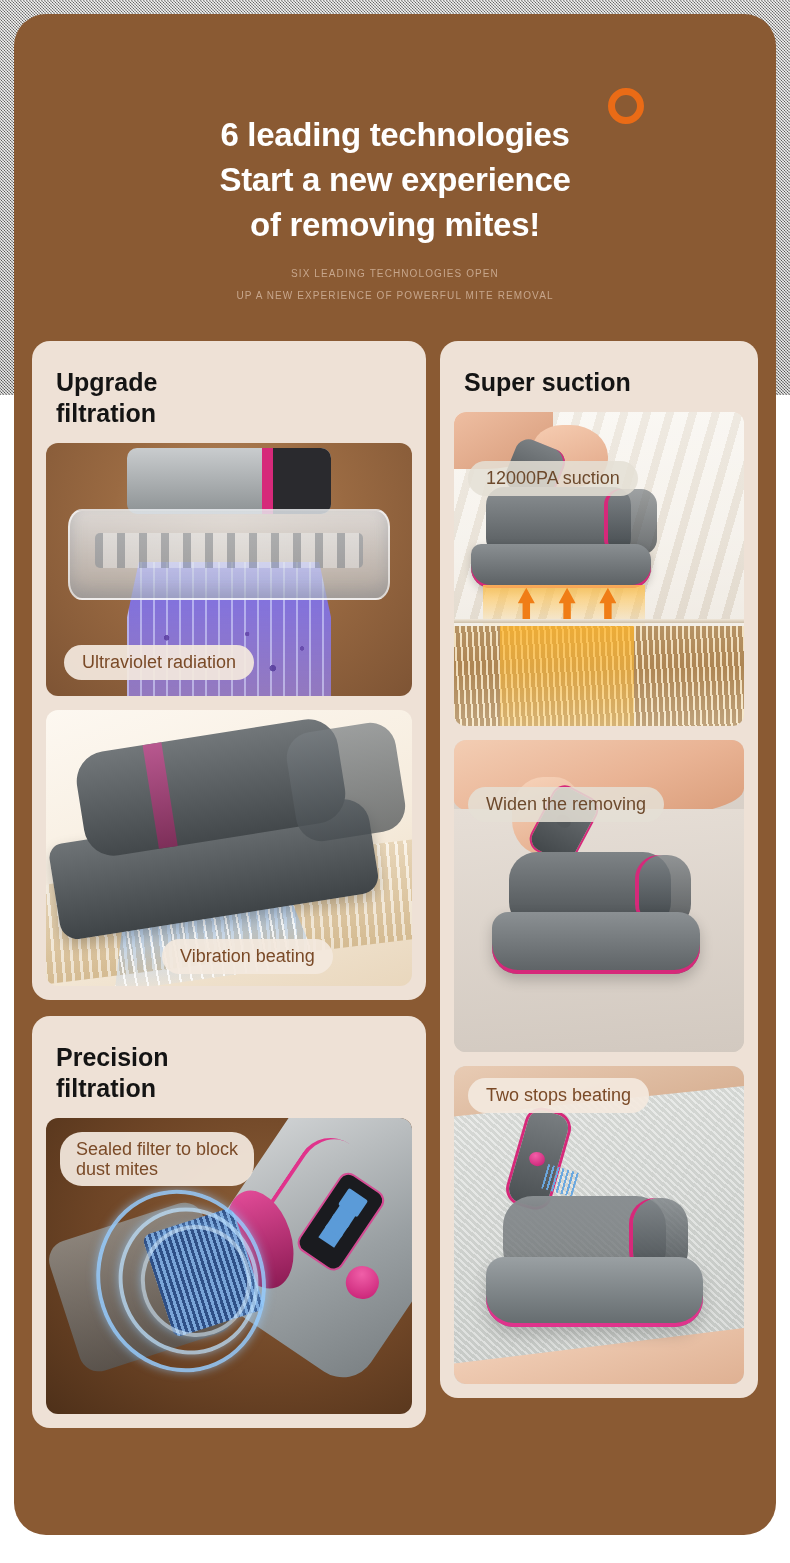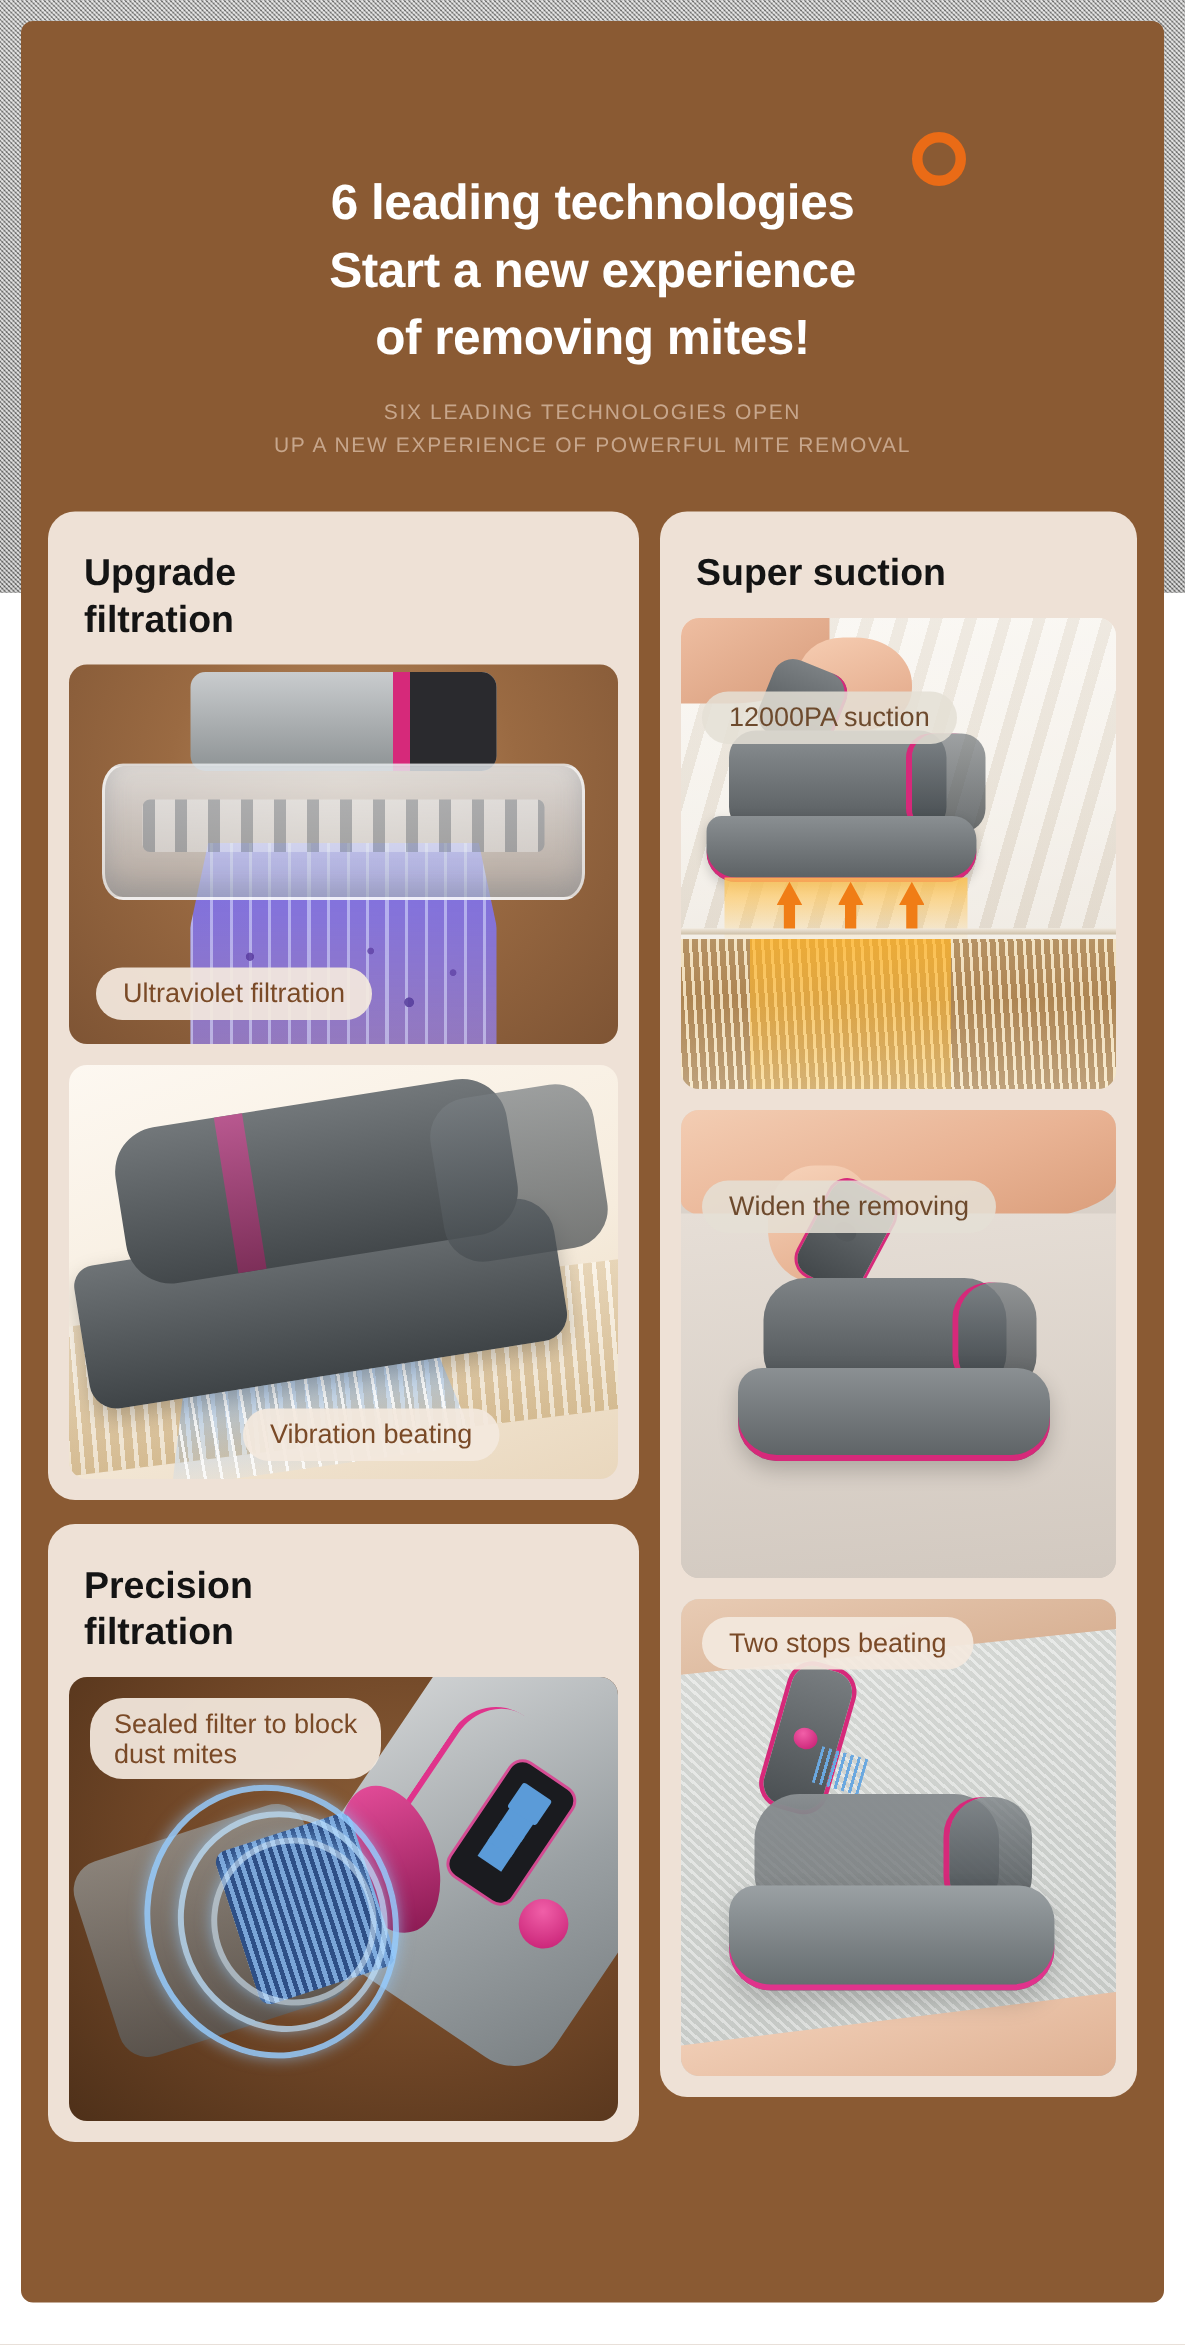--- a/index.html
+++ b/index.html
@@ -20,21 +20,21 @@
       repeating-linear-gradient(-45deg, rgba(255,255,255,.40) 0 1px, rgba(0,0,0,.22) 1px 2px),
       linear-gradient(180deg,#b2b2b0,#8f8f8d);
     background-size:3px 3px, 3px 3px, 100% 100%;
   }
 
   
   .brand-card {
     position:absolute; left:14px; top:14px;
     width:762px; height:1521px;
     background:#8a5a33;
-    border-radius:8px;
+    border-radius:32px;
     overflow:hidden;
   }
 
   
   .header { position:relative; padding-top:52px; text-align:center; }
   .ring {
     position:absolute; left:594px; top:74px;
     width:36px; height:36px; border-radius:50%;
     border:7px solid #ea6b16;
   }
@@ -42,21 +42,21 @@
     margin-top:46px;
     color:#ffffff;
     font-weight:bold;
     font-size:33px;
     line-height:45px;
     letter-spacing:-0.3px;
   }
   .subline {
     margin-top:16px;
     color:#c7a68c;
-    font-size:14px;
+    font-size:10px;
     line-height:22px;
     letter-spacing:1.1px;
   }
 
   
   .columns {
     display:flex; gap:14px;
     padding:34px 18px 18px 18px;
   }
   .col-left  { width:394px; display:flex; flex-direction:column; gap:16px; }
@@ -421,21 +421,21 @@
           <div class="panel-title">
             <div>Upgrade</div>
             <div>filtration</div>
           </div>
 
           <div class="shot art-uv">
             <div class="uv-beam"></div>
             <div class="uv-specks"></div>
             <div class="uv-body"></div>
             <div class="uv-head"></div>
-            <div class="pill" style="left:18px; bottom:16px;">Ultraviolet filtration</div>
+            <div class="pill" style="left:18px; bottom:16px;">Ultraviolet radiation</div>
           </div>
 
           <div class="shot art-vib">
             <div class="vib-bed"></div>
             <div class="vib-beam"></div>
             <div class="vib-base"></div>
             <div class="vib-can"></div>
             <div class="vib-tank"></div>
             <div class="pill" style="left:116px; bottom:12px;">Vibration beating</div>
           </div>

